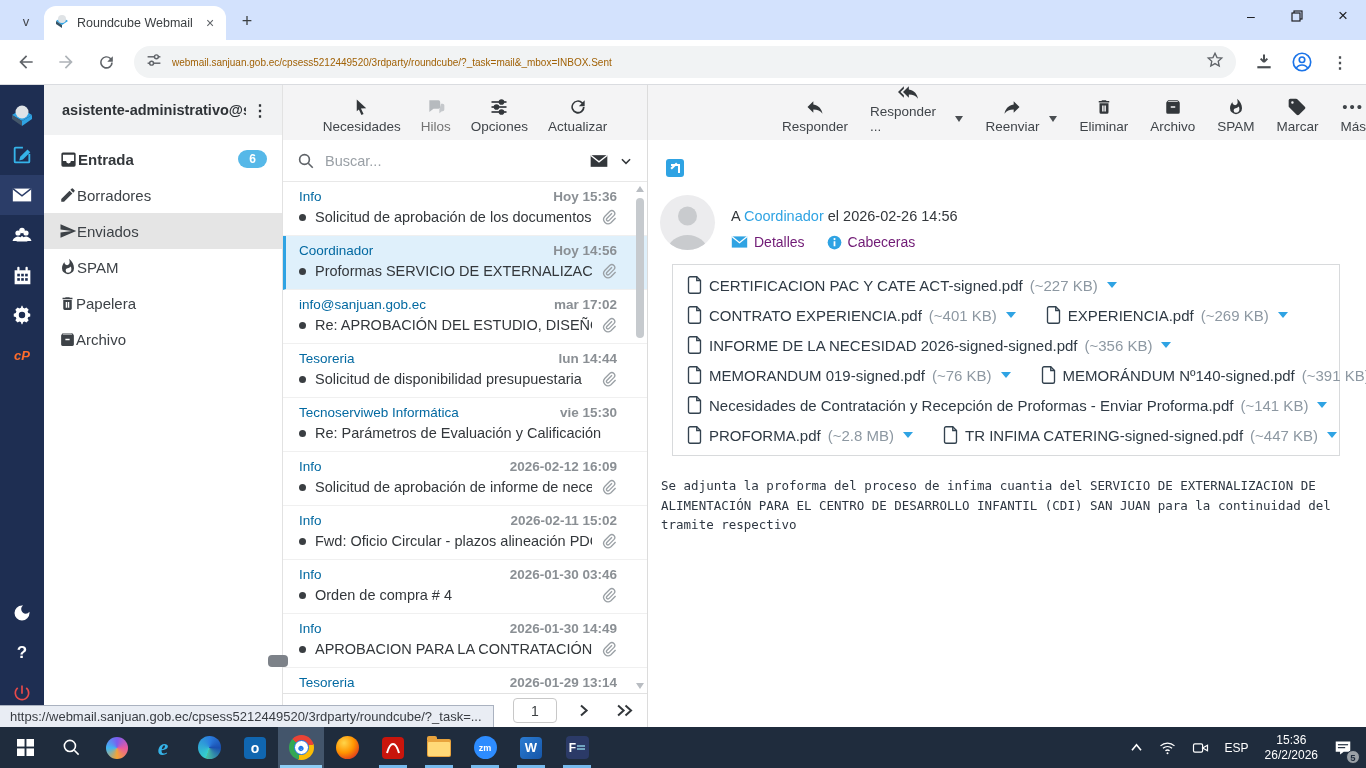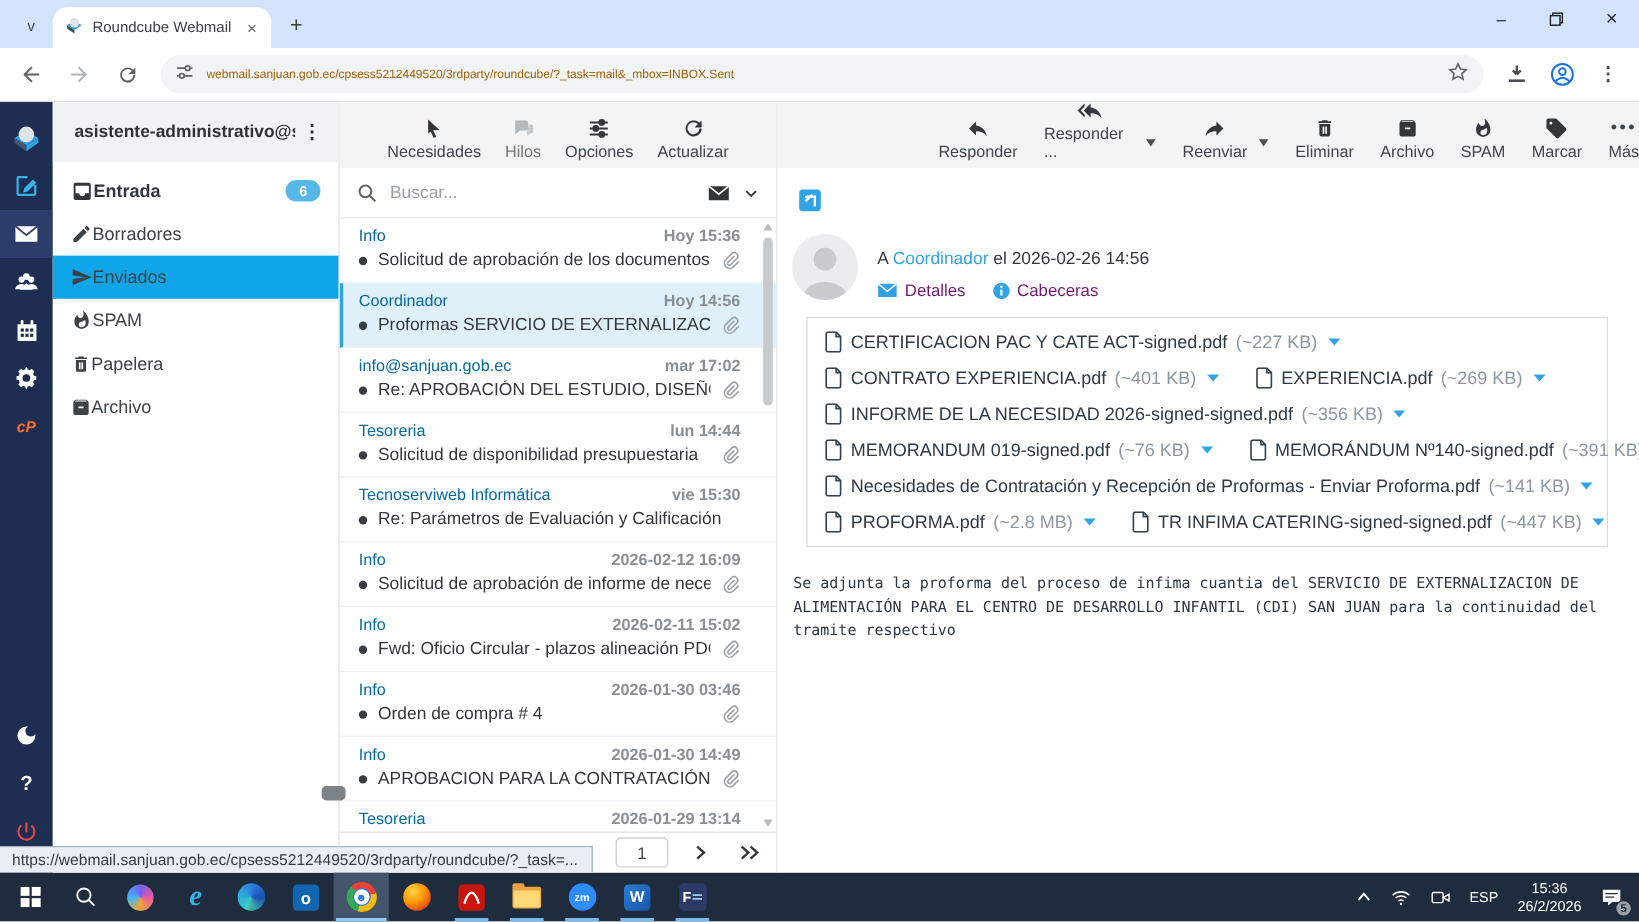--- a/index.html
+++ b/index.html
@@ -33,21 +33,21 @@
   .cp-logo { color:#ff6c2c; font-weight:bold; font-style:italic; font-size:13px; }
   .q-icon { color:#fff; font-weight:bold; font-size:17px; }
 
   
   .folders { width:239px; background:#fff; border-right:1px solid #e2e2e2; display:flex; flex-direction:column; flex:0 0 auto; position:relative; }
   .acct { height:50px; margin-bottom:6px; background:#f1f2f3; display:flex; align-items:center; padding:0 8px 0 18px; }
   .acct-name { flex:1; font-size:14.5px; font-weight:bold; color:#2f3337; white-space:nowrap; overflow:hidden; }
   .kebab { color:#2f3337; font-size:16px; font-weight:bold; padding:0 6px; letter-spacing:0; }
   .folder { height:36px; display:flex; align-items:center; padding:0 15px; font-size:15px; color:#3d4247; }
   .folder svg { flex:0 0 auto; }
-  .folder.selected { background:#0ea5e9; }
+  .folder.selected { background:#e5e5e5; }
   .folder .flabel { flex:1; white-space:nowrap; overflow:hidden; }
   .folder.first .flabel { font-weight:bold; color:#33373b; }
   .badge { background:#56b8e8; color:#fff; font-size:12px; font-weight:bold; border-radius:10px; padding:2px 11px; }
 
   
   .listcol { width:365px; border-right:1px solid #dcdcdc; display:flex; flex-direction:column; flex:0 0 auto; background:#fff; }
   .ltoolbar { height:55px; background:#f4f4f5; display:flex; align-items:flex-end; justify-content:center; gap:20px; padding-bottom:6px; flex:0 0 auto; }
   .tbtn { display:flex; flex-direction:column; align-items:center; gap:2px; font-size:13.5px; color:#40454a; }
   .tbtn svg { display:block; }
   .tbtn.disabled { color:#737373; }

